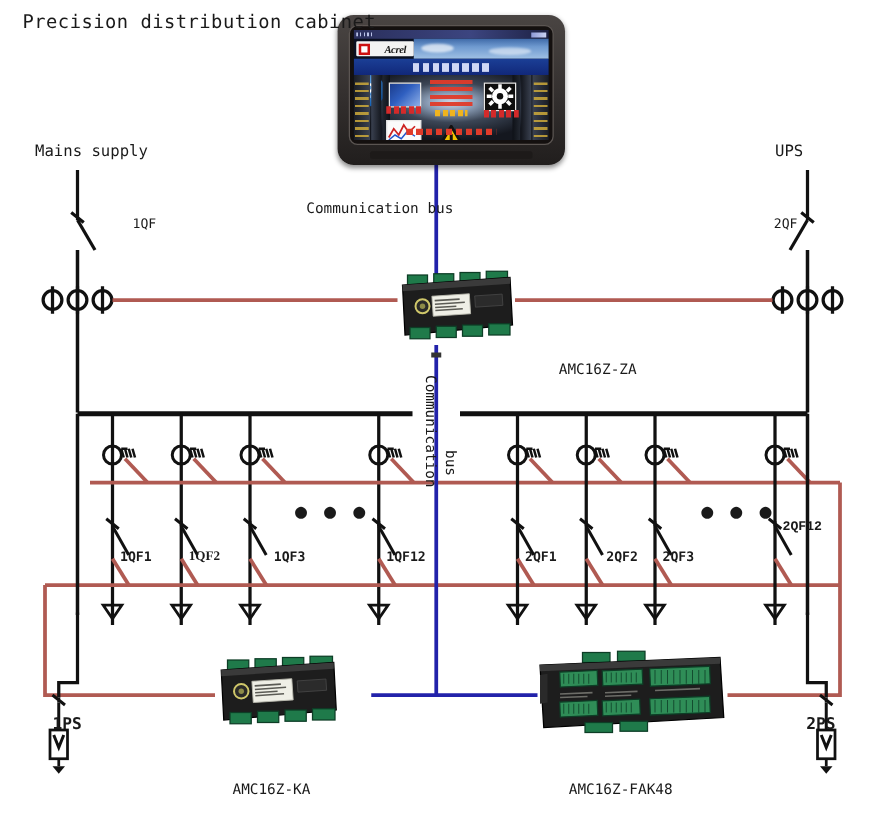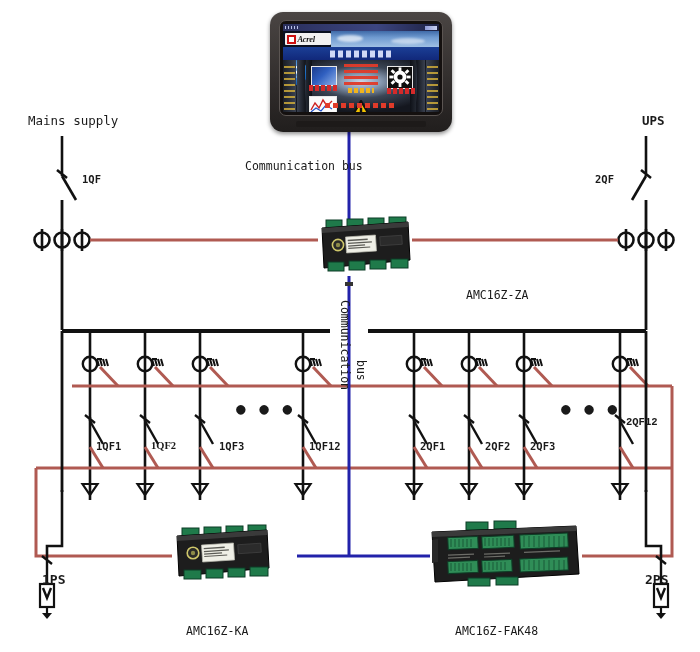--- a/index.html
+++ b/index.html
@@ -11,21 +11,21 @@
   }
   .stage{position:absolute;inset:0;width:700px;height:652px;}
   svg.wiring{position:absolute;left:0;top:0;width:700px;height:652px;}
 
   
   .lbl{position:absolute;white-space:nowrap;color:#1a1a1a;
        font-family:"DejaVu Sans Mono","Liberation Mono",monospace;}
   .title{font-size:15px;letter-spacing:.4px;}
   .srcLbl{font-size:12.5px;}
   .devLbl{font-size:11.5px;}
-  .brLbl{font-size:10.5px;font-weight:bold;}
+  .brLbl{font-size:10.5px;font-weight:normal;margin-left:24px;}
   .qfLbl{font-size:10.5px;font-weight:bold;}
   .psLbl{font-size:13px;font-weight:bold;}
   .combusLbl{font-size:11.5px;}
   .vert{transform-origin:0 0;}
 
   
   .hmi{position:absolute;left:270px;top:12px;width:182px;height:120px;
        border-radius:13px;background:linear-gradient(180deg,#4a4543 0%,#332f2e 55%,#211e1d 100%);
        box-shadow:0 2px 4px rgba(0,0,0,.45);padding:0;box-sizing:border-box;}
   .hmi-bezel{position:absolute;left:9px;top:8px;right:9px;bottom:16px;
@@ -34,21 +34,21 @@
   .hmi-screen{position:absolute;left:3px;top:3px;right:3px;bottom:3px;
        overflow:hidden;background:#0a1020;}
   
   .scr-top{position:absolute;left:0;top:0;width:100%;height:7px;
        background:linear-gradient(90deg,#2a2f5c,#3c4580 60%,#1d2142);}
   .scr-top .tdots{position:absolute;left:2px;top:2px;width:14px;height:3px;
        background:repeating-linear-gradient(90deg,#b9c2e8 0 1px,transparent 1px 3px);}
   .scr-top .tright{position:absolute;right:2px;top:1.5px;width:12px;height:4px;
        background:linear-gradient(90deg,#8e9ad6,#c9d2f2);}
   .scr-logo{position:absolute;left:2px;top:9px;width:46px;height:12px;
-       background:#f2f2f2;border-radius:1px;display:flex;align-items:center;gap:2px;
+       background:#f2f2f2;border-radius:1px;display:flex;align-items:center;gap:12px;
        padding-left:1.5px;box-sizing:border-box;}
   .scr-logo .mark{width:9px;height:9px;background:#cc1111;flex:0 0 auto;position:relative;}
   .scr-logo .mark:after{content:"";position:absolute;left:2px;top:2px;width:5px;height:5px;
        background:#fff;}
   .scr-logo .wd{font-family:"Liberation Serif",serif;font-style:italic;font-weight:bold;
        font-size:8.5px;color:#1a1a1a;letter-spacing:-.3px;}
   .scr-sky{position:absolute;left:48px;top:7px;right:0;height:16px;
        background:linear-gradient(180deg,#3f6aa8 0%,#6f9ad0 40%,#9fc0e4 100%);}
   .scr-sky:before{content:"";position:absolute;left:6px;top:4px;width:26px;height:7px;
        border-radius:50%;background:rgba(255,255,255,.65);filter:blur(1px);}
@@ -450,33 +450,34 @@
         <path d="M100 42 L100 52 M105 42 L105 52 M110 42 L110 52 M115 42 L115 52 M120 42 L120 52 M125 42 L125 52 M130 42 L130 52 M135 42 L135 52 M140 42 L140 52"></path>
       </g>
 
       <rect x="44" y="60" width="22" height="8" fill="#1f7a4a" stroke="#0d3d26" stroke-width="1"></rect>
       <rect x="72" y="59" width="22" height="8" fill="#1f7a4a" stroke="#0d3d26" stroke-width="1"></rect>
 
       <path d="M8 22 L14 21 L14 44 L8 45 Z" fill="#2a2a2a"></path>
     </svg>
   </div>
 
+  <div class="lbl title" style="left:18px;top:8px;">Precision distribution cabinet</div>
 
   <div class="lbl srcLbl" style="left:28px;top:113px;">Mains supply</div>
-  <div class="lbl srcLbl" style="left:642px;top:113px;font-weight:bold;">UPS</div>
+  <div class="lbl srcLbl" style="left:620px;top:113px;">UPS</div>
 
   <div class="lbl brLbl" style="left:82px;top:173px;">1QF</div>
   <div class="lbl brLbl" style="left:595px;top:173px;">2QF</div>
 
   <div class="lbl combusLbl" style="left:245px;top:159px;">Communication bus</div>
 
   <div class="lbl combusLbl vert" style="left:352px;top:300px;transform:rotate(90deg);">Communication</div>
   <div class="lbl combusLbl vert" style="left:368px;top:360px;transform:rotate(90deg);">bus</div>
 
-  <div class="lbl devLbl" style="left:466px;top:288px;">AMC16Z-ZA</div>
+  <div class="lbl devLbl" style="left:447px;top:288px;">AMC16Z-ZA</div>
   <div class="lbl devLbl" style="left:186px;top:624px;">AMC16Z-KA</div>
   <div class="lbl devLbl" style="left:455px;top:624px;">AMC16Z-FAK48</div>
 
   <div class="lbl qfLbl" style="left:96px;top:440px;">1QF1</div>
   <div class="lbl qfLbl" style="left:151px;top:440px;font-family:Liberation Serif, serif;">1QF2</div>
   <div class="lbl qfLbl" style="left:206px;top:440px;margin-left:13px;">1QF3</div>
   <div class="lbl qfLbl" style="left:309px;top:440px;">1QF12</div>
 
   <div class="lbl qfLbl" style="left:420px;top:440px;">2QF1</div>
   <div class="lbl qfLbl" style="left:475px;top:440px;margin-left:10px;">2QF2</div>

